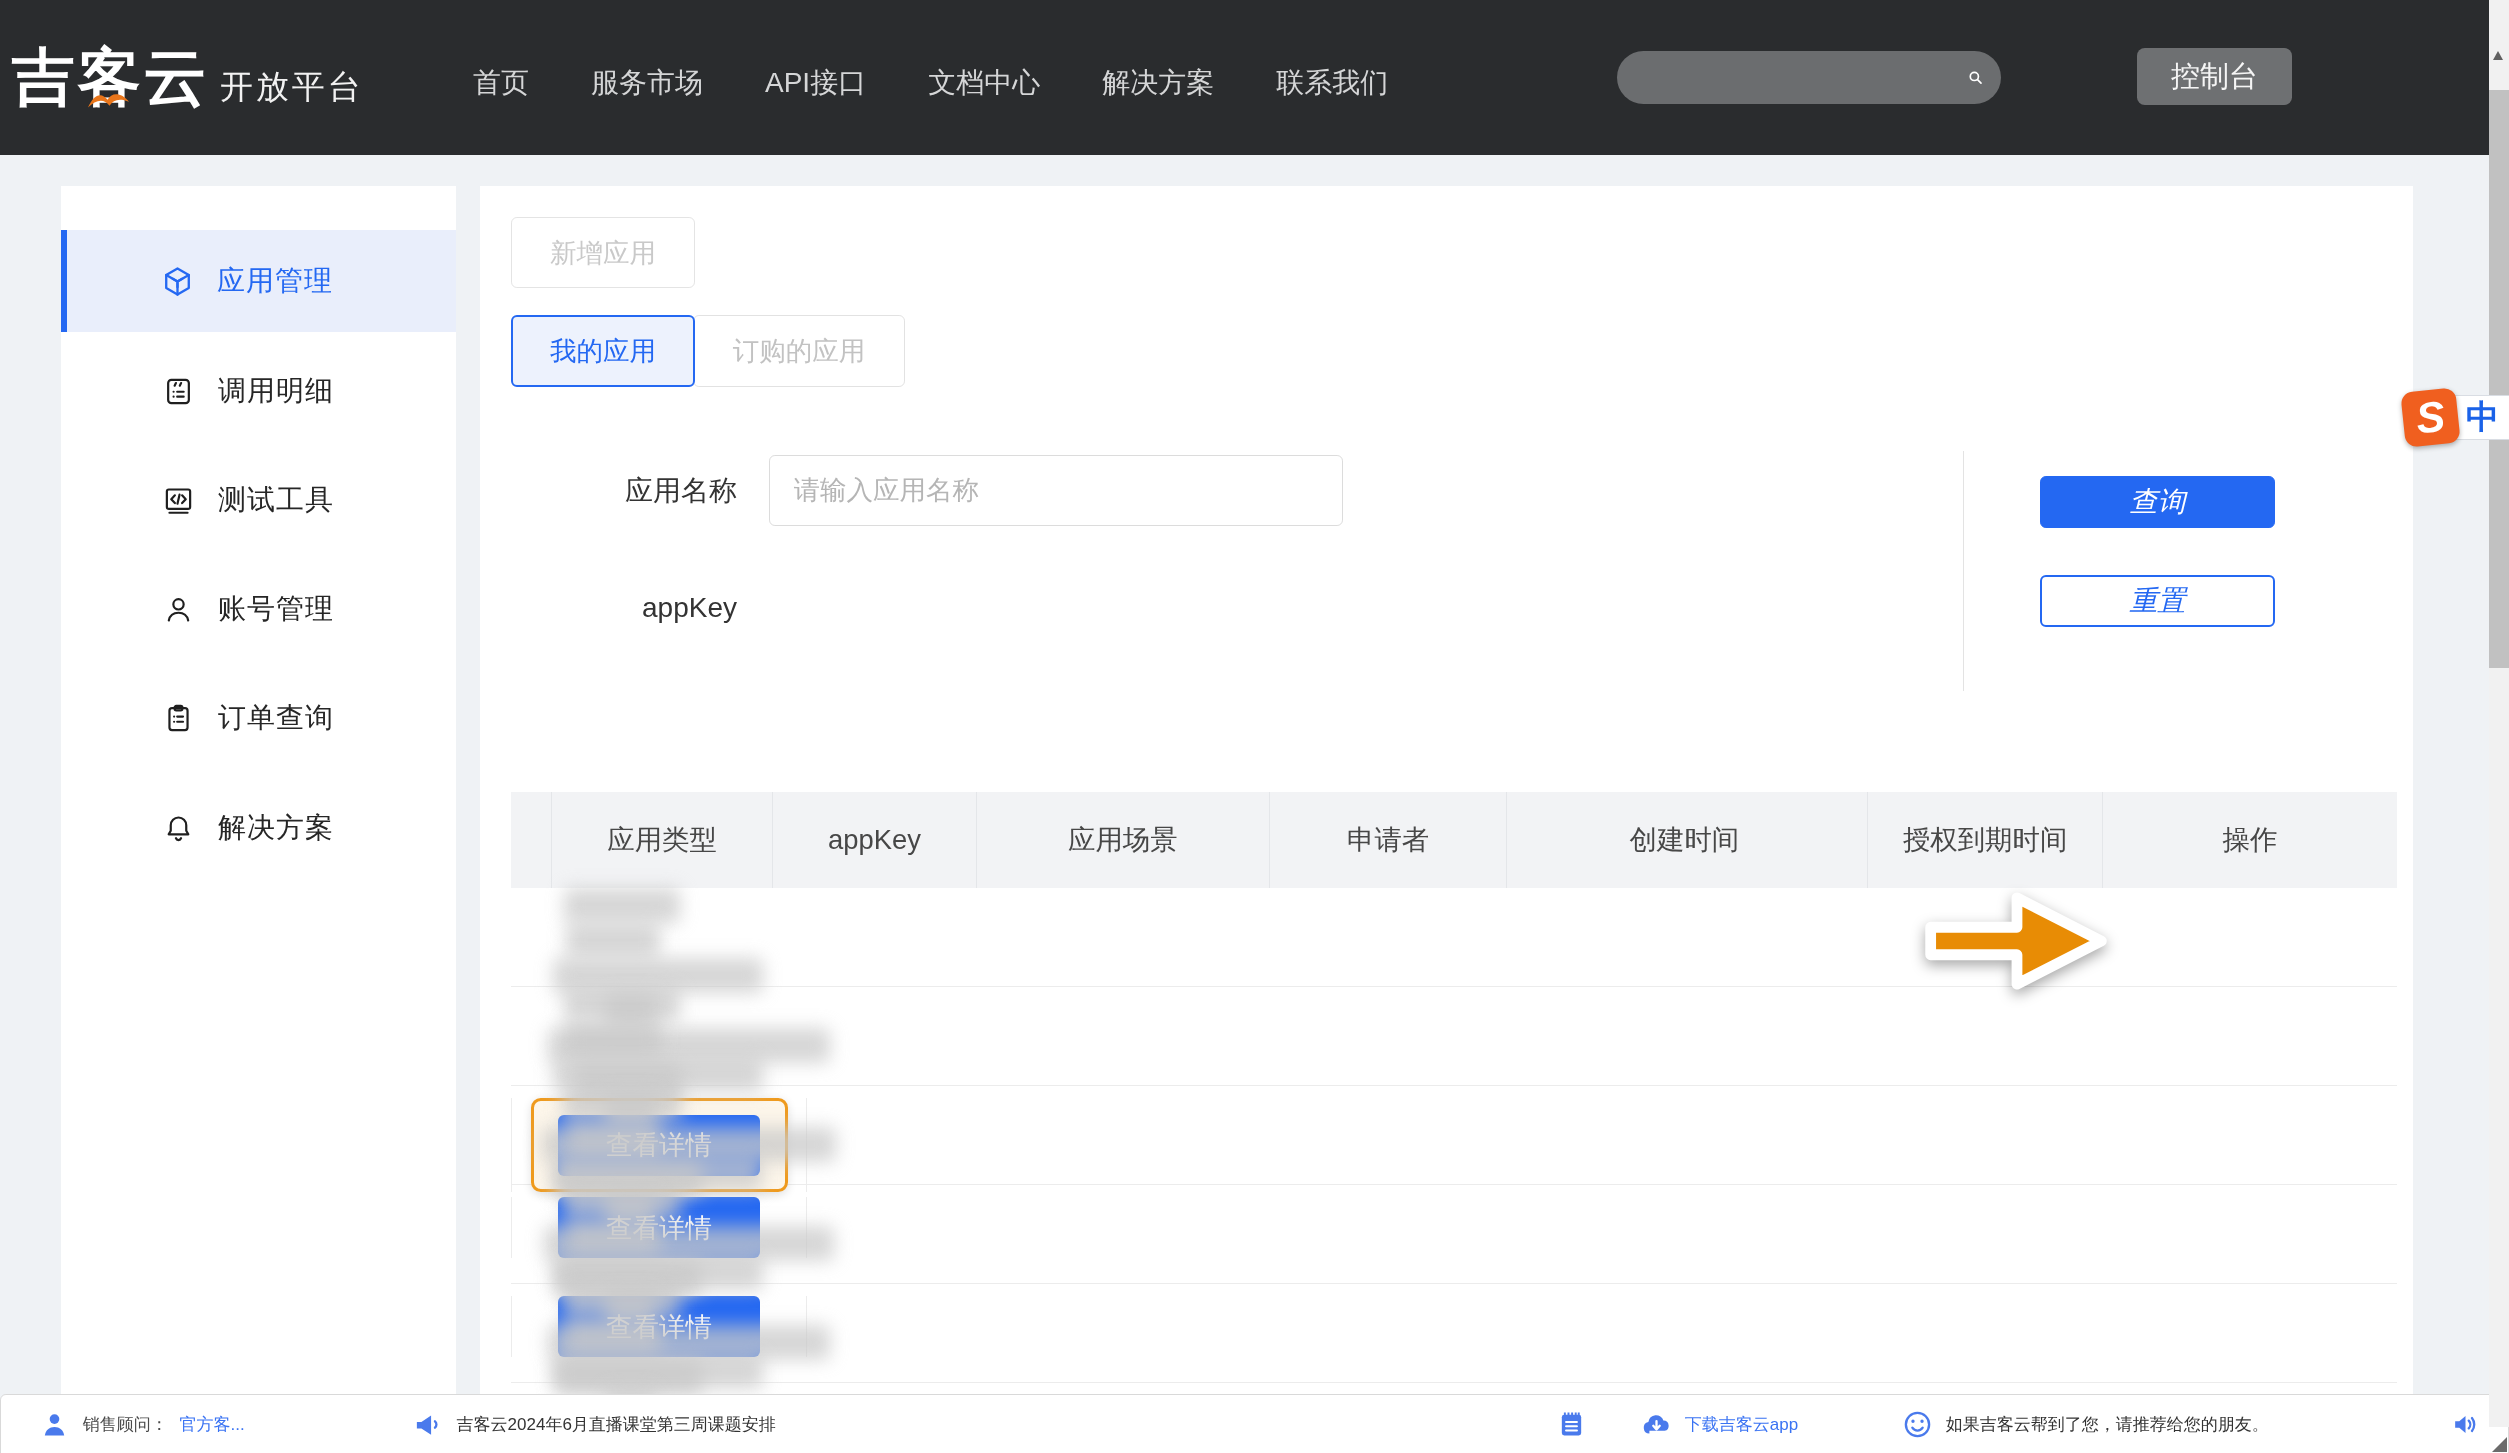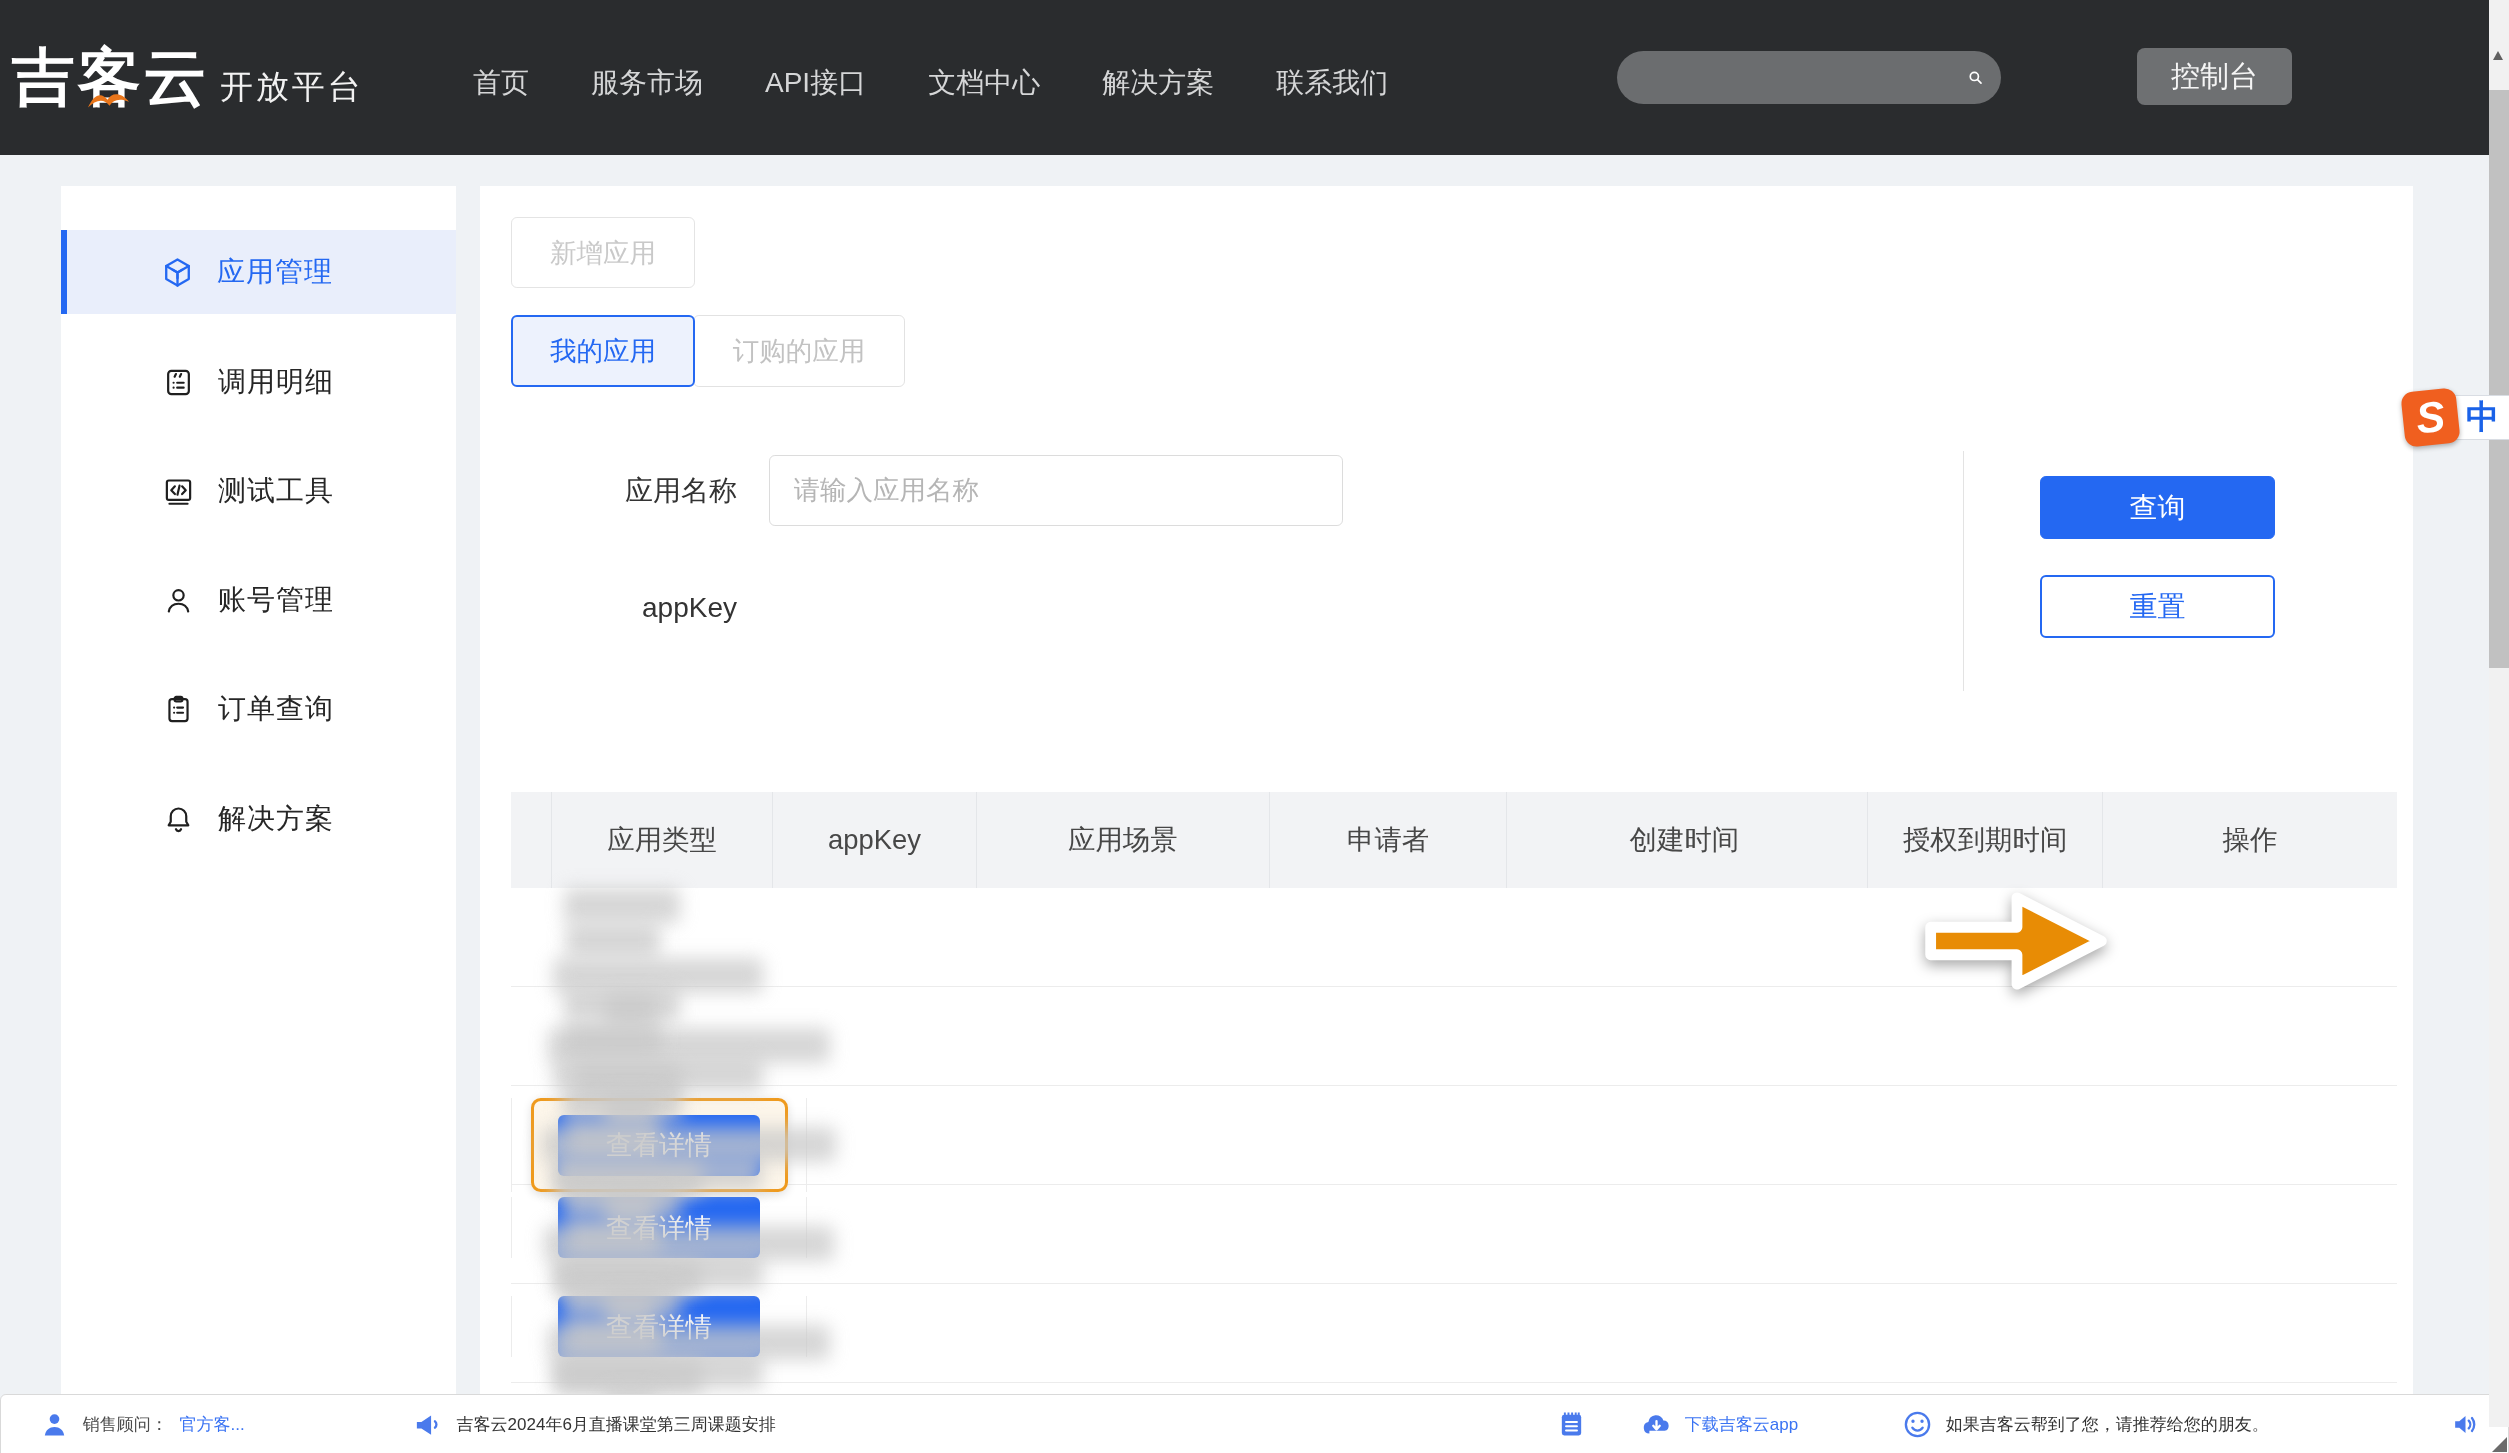--- a/index.html
+++ b/index.html
@@ -20,21 +20,21 @@
   #topnav{position:absolute;left:473px;top:0;height:155px;display:flex;align-items:center;gap:62px;}
   .nav-item{font-size:28px;color:#d5d6d7;cursor:pointer;white-space:nowrap;margin-top:10px;}
   #header-search{position:absolute;left:1617px;top:51px;width:384px;height:53px;background:#6b6d6f;
     border-radius:26.5px;display:flex;align-items:center;padding:0 17.6px;}
   #header-search input{flex:1;background:transparent;border:none;outline:none;color:#fff;font-size:25.5px;height:100%;}
   #console-btn{position:absolute;left:2137px;top:48px;width:155px;height:57px;background:#6e7072;border:none;
     border-radius:7.8px;color:#f5f5f5;font-size:29px;cursor:pointer;font-family:inherit;}
 
   
   #sidebar{position:absolute;left:61px;top:186px;width:395px;height:1215px;background:#fff;}
-  .side-item{position:absolute;left:0;width:395px;height:84px;display:flex;align-items:center;cursor:pointer;color:#262626;}
+  .side-item{position:absolute;left:0;width:395px;height:102px;display:flex;align-items:center;cursor:pointer;color:#262626;}
   .side-item .s-icon{position:absolute;left:101px;width:33px;height:33px;display:flex;align-items:center;justify-content:center;color:#1f1f1f;}
   .side-item .s-label{position:absolute;left:157px;font-size:28px;letter-spacing:1px;}
   .side-item.active{background:#e9eefb;border-left:6.9px solid var(--accent);color:var(--accent);}
   .side-item.active .s-icon{color:var(--accent);left:94px;}
   .side-item.active .s-label{left:150px;}
 
   
   #main{position:absolute;left:480px;top:186px;width:1933px;height:1215px;background:#fff;}
   #add-app-btn{position:absolute;left:31px;top:31px;width:184px;height:71px;background:#fff;
     border:1px solid #e4e4e4;border-radius:5.9px;color:#c9c9c9;font-size:26.5px;cursor:pointer;font-family:inherit;}
@@ -42,22 +42,22 @@
   .tab{height:72px;display:flex;align-items:center;justify-content:center;font-size:26.5px;cursor:pointer;border-radius:5.9px;}
   .tab.active{width:184px;background:#edf2fd;border:2px solid var(--accent);color:var(--accent);z-index:1;}
   .tab.inactive{width:212px;background:#fff;border:1px solid #e2e2e2;color:#c2c2c2;margin-left:-2px;}
 
   
   .form-label{position:absolute;width:225px;text-align:right;font-size:28px;color:#333;}
   .form-input{position:absolute;left:289px;width:574px;height:71px;border:1px solid #dcdcdc;border-radius:5.9px;
     font-size:26.5px;color:#333;padding:0 23.5px;outline:none;font-family:inherit;}
   .form-input::placeholder{color:#b5b5b5;}
   #filter-divider{position:absolute;left:1483px;top:265px;width:1px;height:240px;background:#e3e3e3;}
-  .action-btn{position:absolute;left:1560px;width:235px;height:63px;border-radius:5.9px;font-size:28px;
-    cursor:pointer;font-family:inherit;}
+  .action-btn{position:absolute;left:1560px;width:235px;height:52px;border-radius:5.9px;font-size:28px;
+    cursor:pointer;font-family:inherit;font-style:italic;}
   #search-btn{background:var(--accent);border:1px solid var(--accent);color:#fff;}
   #reset-btn{background:#fff;border:2px solid var(--accent);color:var(--accent);}
 
   
   #table{position:absolute;left:31px;top:606px;width:1886px;}
   #thead{display:flex;height:96px;background:#f2f3f5;}
   .th{display:flex;align-items:center;justify-content:center;font-size:27.4px;color:#474747;border-left:1px solid #e4e6e9;}
   .th:first-child{border-left:none;}
   .trow{display:flex;height:99px;border-bottom:1px solid #ececec;background:#fff;flex-direction:column;}
   .cell{display:flex;align-items:center;justify-content:center;}

